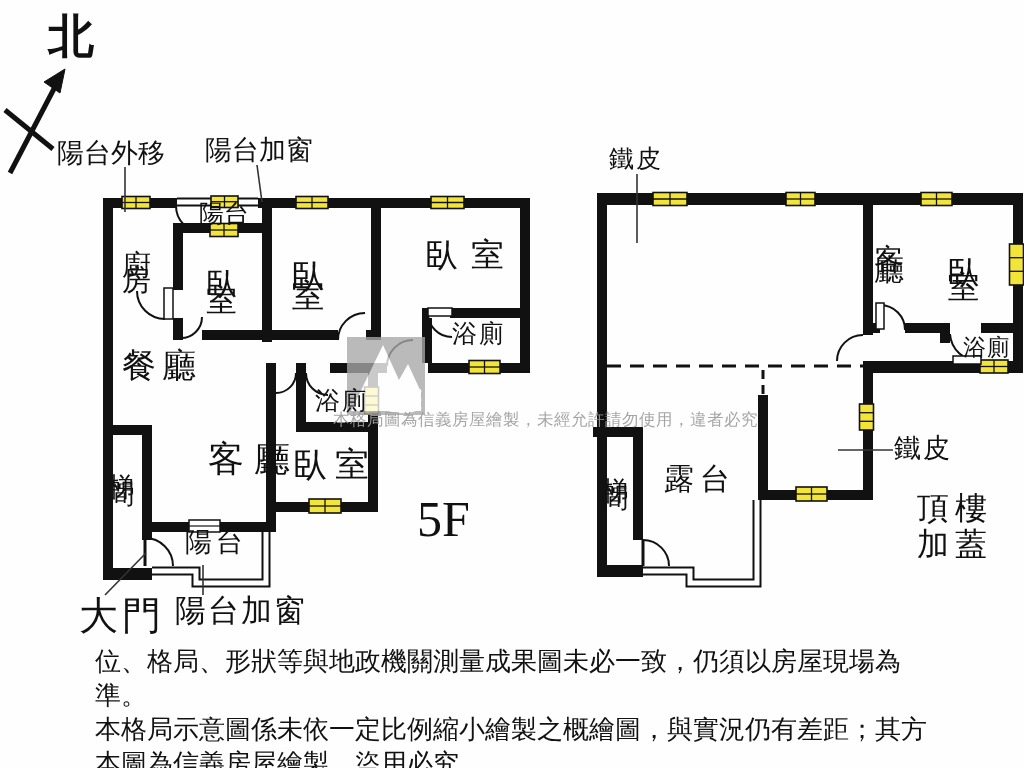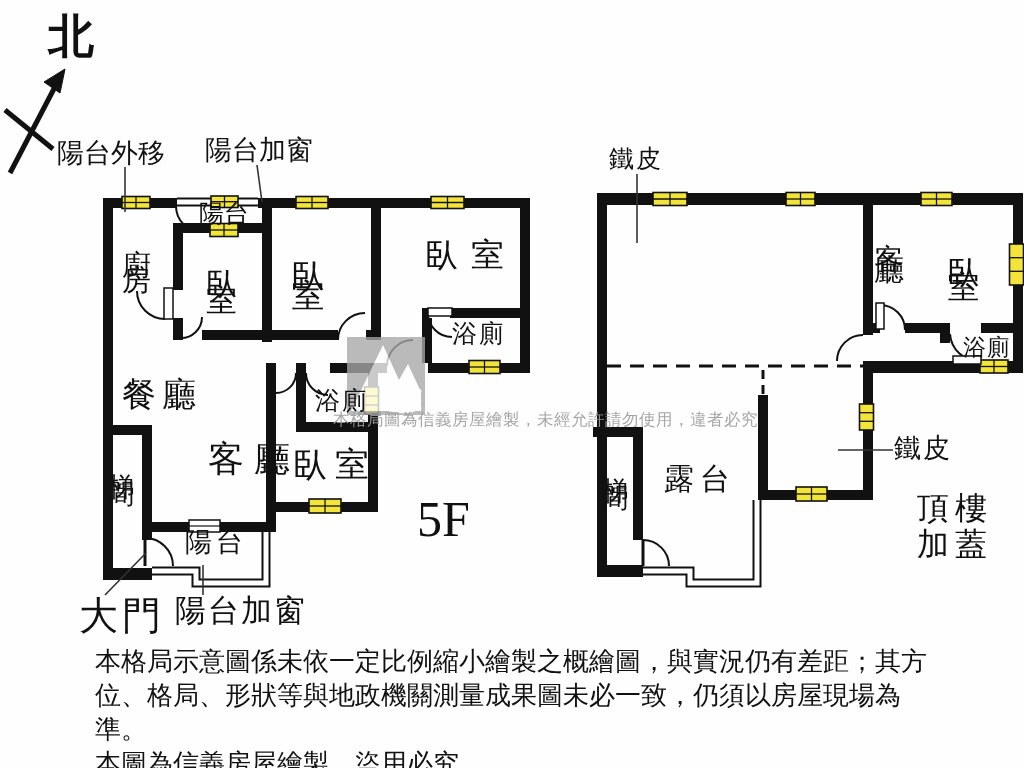--- a/index.html
+++ b/index.html
@@ -196,36 +196,36 @@
 <span class="lbl" style="left:79px;top:596px;font-size:39px;letter-spacing:4px;">大門</span>
 <span class="lbl" style="left:175px;top:595px;font-size:31px;letter-spacing:2px;">陽台加窗</span>
 <span class="lbl" style="left:417px;top:494px;font-size:50px;">5F</span>
 
 <span class="lbl" style="left:199px;top:201px;font-size:25px;">陽台</span>
 <span class="lbl v" style="left:122px;top:226px;font-size:29px;letter-spacing:14px;">廚房</span>
 <span class="lbl v" style="left:206px;top:246px;font-size:31px;letter-spacing:12px;">臥室</span>
 <span class="lbl v" style="left:291px;top:236px;font-size:33px;letter-spacing:14px;">臥室</span>
 <span class="lbl" style="left:425px;top:239px;font-size:33px;letter-spacing:13px;">臥室</span>
 <span class="lbl" style="left:452px;top:321px;font-size:25px;letter-spacing:2px;">浴廁</span>
-<span class="lbl" style="left:122px;top:349px;font-size:34px;letter-spacing:6px;margin-top:29px;">餐廳</span>
+<span class="lbl" style="left:122px;top:349px;font-size:34px;letter-spacing:6px;">餐廳</span>
 <span class="lbl" style="left:315px;top:388px;font-size:25px;letter-spacing:2px;">浴廁</span>
 <span class="lbl" style="left:293px;top:448px;font-size:34px;letter-spacing:8px;">臥室</span>
 <span class="lbl" style="left:208px;top:441px;font-size:36px;letter-spacing:10px;">客廳</span>
 <span class="lbl v" style="left:107px;top:452px;font-size:27px;letter-spacing:8px;">梯間</span>
 <span class="lbl" style="left:185px;top:529px;font-size:27px;letter-spacing:4px;">陽台</span>
 
 <span class="lbl" style="left:609px;top:146px;font-size:25px;letter-spacing:2px;">鐵皮</span>
 <span class="lbl v" style="left:874px;top:219px;font-size:30px;letter-spacing:10px;">客廳</span>
 <span class="lbl v" style="left:948px;top:233px;font-size:32px;letter-spacing:10px;">臥室</span>
 <span class="lbl" style="left:963px;top:336px;font-size:23px;letter-spacing:1px;">浴廁</span>
 <span class="lbl v" style="left:601px;top:456px;font-size:27px;letter-spacing:8px;">梯間</span>
 <span class="lbl" style="left:664px;top:464px;font-size:30px;letter-spacing:6px;">露台</span>
 <span class="lbl" style="left:894px;top:435px;font-size:27px;letter-spacing:2px;">鐵皮</span>
 <span class="lbl" style="left:917px;top:492px;font-size:32px;letter-spacing:6px;">頂樓</span>
 <span class="lbl" style="left:917px;top:528px;font-size:32px;letter-spacing:6px;">加蓋</span>
 
 <div class="disc">
+  <span>位、格局、形狀等與地政機關測量成果圖未必一致，仍須以房屋現場為準。</span>
   <span>本格局示意圖係未依一定比例縮小繪製之概繪圖，與實況仍有差距；其方</span>
-  <span>位、格局、形狀等與地政機關測量成果圖未必一致，仍須以房屋現場為準。</span>
   <span>本圖為信義房屋繪製，盜用必究。</span>
 </div>
 
 </div>
 
 </body></html>

